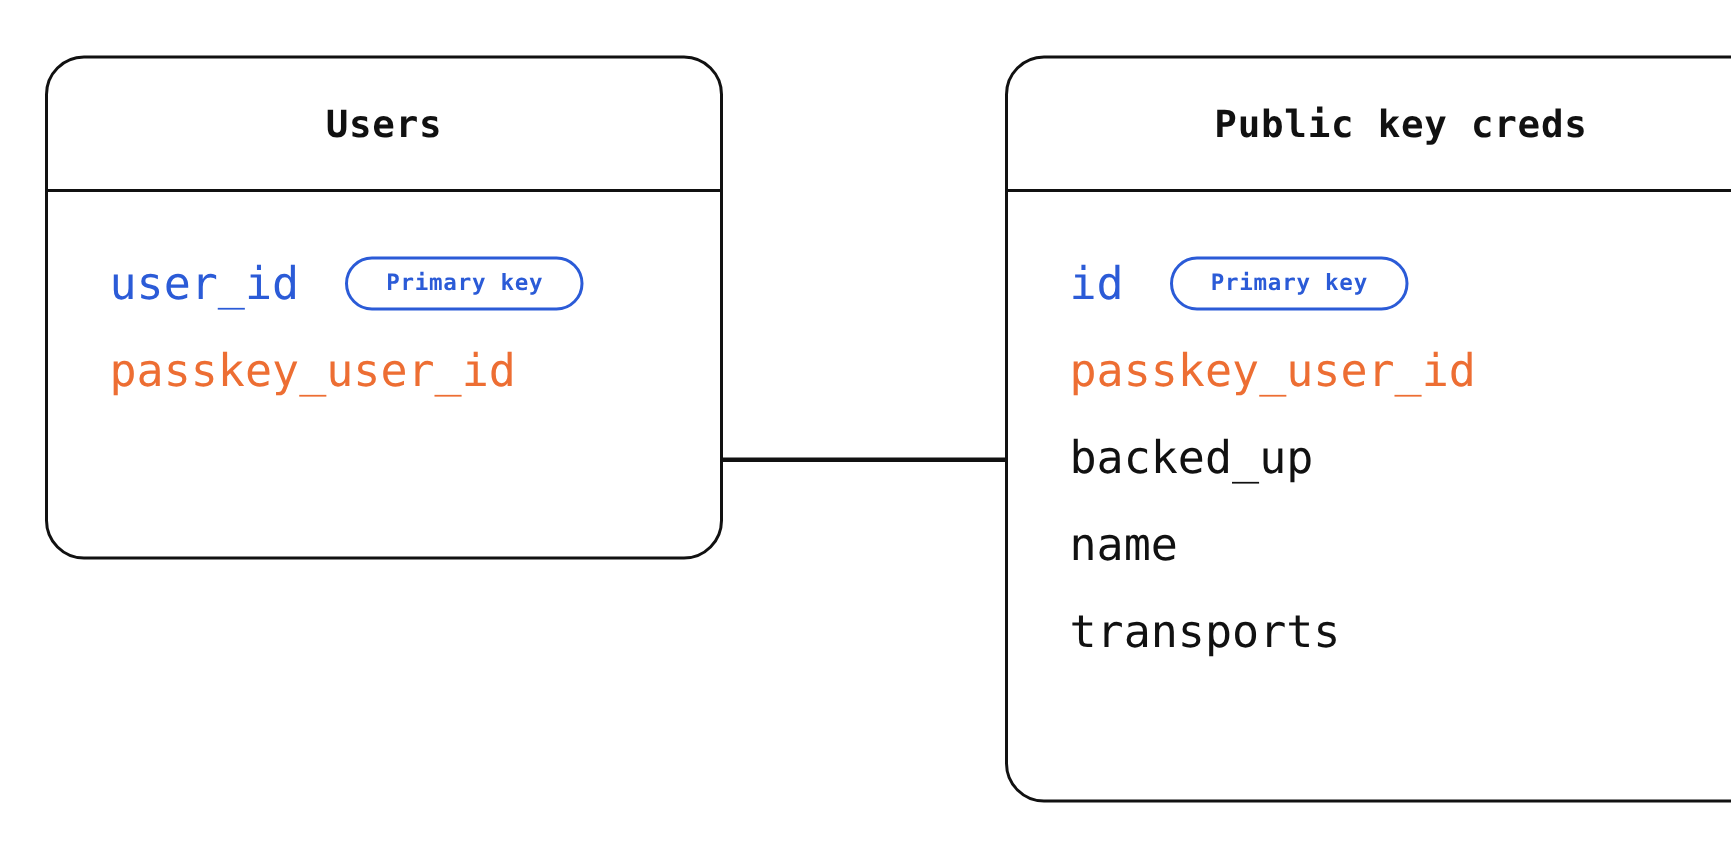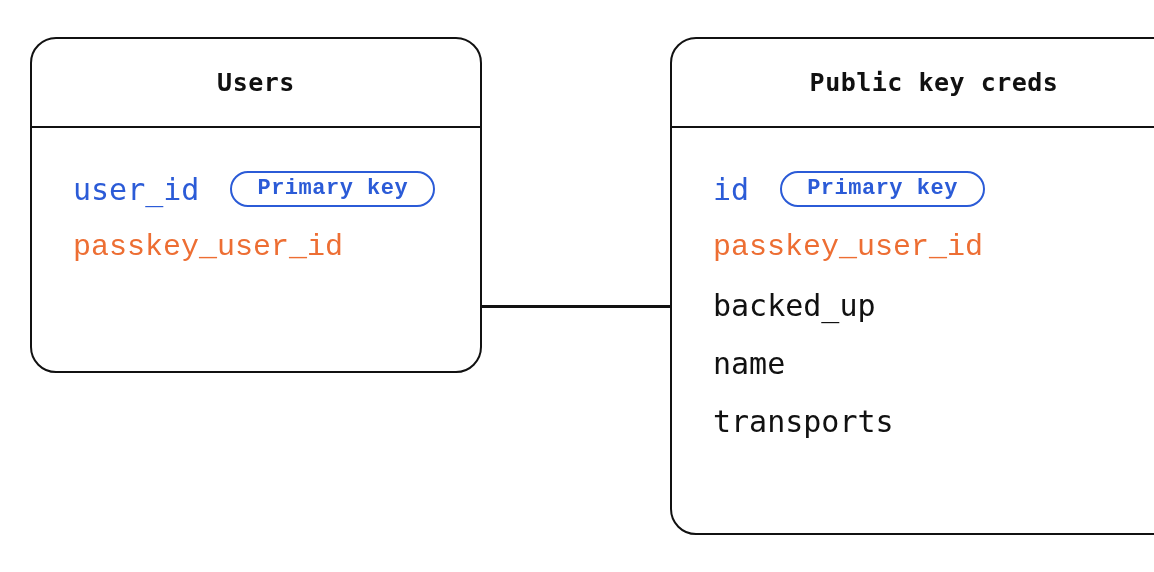--- a/index.html
+++ b/index.html
@@ -55,37 +55,36 @@
   .row {
     height: 58px;
     display: flex;
     align-items: center;
     white-space: nowrap;
   }
   .fname {
     font-size: 30px;
   }
   .c-pk { color: var(--pk, #2B5BD7); }
-  .c-fk { color: var(--fk, #ED6E33); font-family: Liberation Mono, monospace; }
+  .c-fk { color: var(--fk, #ED6E33); }
   .c-plain { color: var(--ink, #111111); }
   .badge {
     display: inline-flex;
     align-items: center;
     justify-content: center;
     margin-left: 31px;
     height: 36px;
     box-sizing: border-box;
     padding: 0 25px 2px 25px;
     border: 2px solid var(--pk, #2B5BD7);
     border-radius: 19px;
     color: var(--pk, #2B5BD7);
-    font-size: 22px;
+    font-size: 15px;
     font-weight: bold;
     letter-spacing: 0.5px;
-    font-family: Liberation Mono, monospace;
   }
   .connector {
     position: absolute;
     left: 481px;
     top: 305px;
     width: 190px;
     height: 2.5px;
     background: var(--ink, #111111);
   }
 </style>

